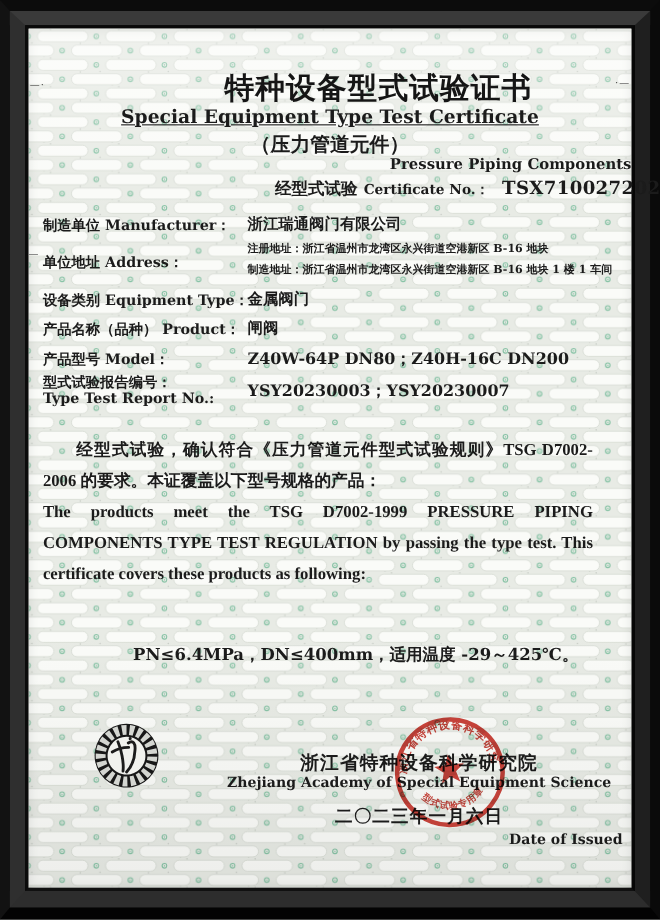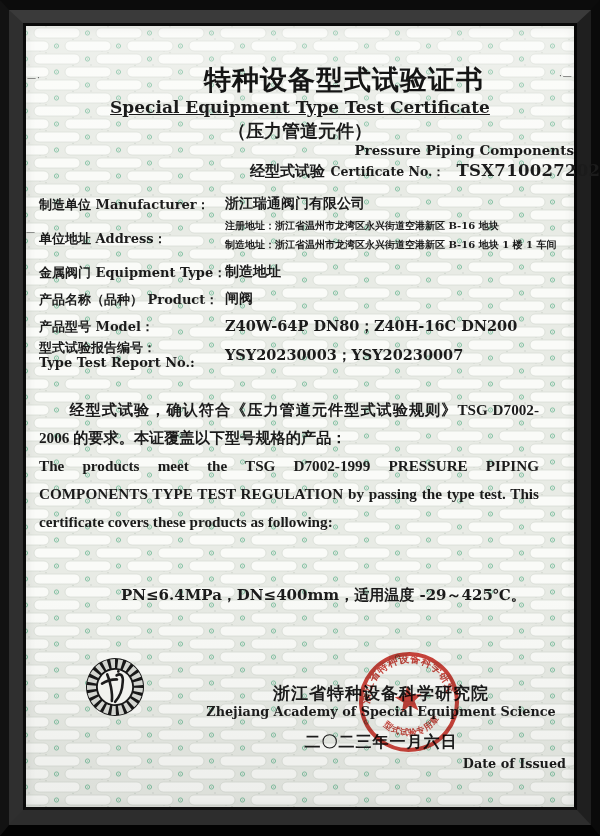--- a/index.html
+++ b/index.html
@@ -117,24 +117,24 @@
       <div class="fvalue" style="top:169px">浙江瑞通阀门有限公司</div>
 
       <div class="flabel" style="top:204px">
         <span>单位地址</span>
         <span>Address：</span>
       </div>
       <div class="fvalue small" style="top:193px">注册地址：浙江省温州市龙湾区永兴街道空港新区 B-16 地块</div>
       <div class="fvalue small" style="top:212px">制造地址：浙江省温州市龙湾区永兴街道空港新区 B-16 地块 1 楼 1 车间</div>
 
       <div class="flabel" style="top:238px">
-        <span>金属阀门</span>
+        <span>设备类别</span>
         <span>Equipment Type：</span>
       </div>
-      <div class="fvalue" style="top:237px">制造地址</div>
+      <div class="fvalue" style="top:237px">金属阀门</div>
 
       <div class="flabel" style="top:265px">
         <span>产品名称（品种）</span>
         <span>Product：</span>
       </div>
       <div class="fvalue" style="top:264px">闸阀</div>
 
       <div class="flabel" style="top:292px">
         <span>产品型号</span>
         <span>Model：</span>

